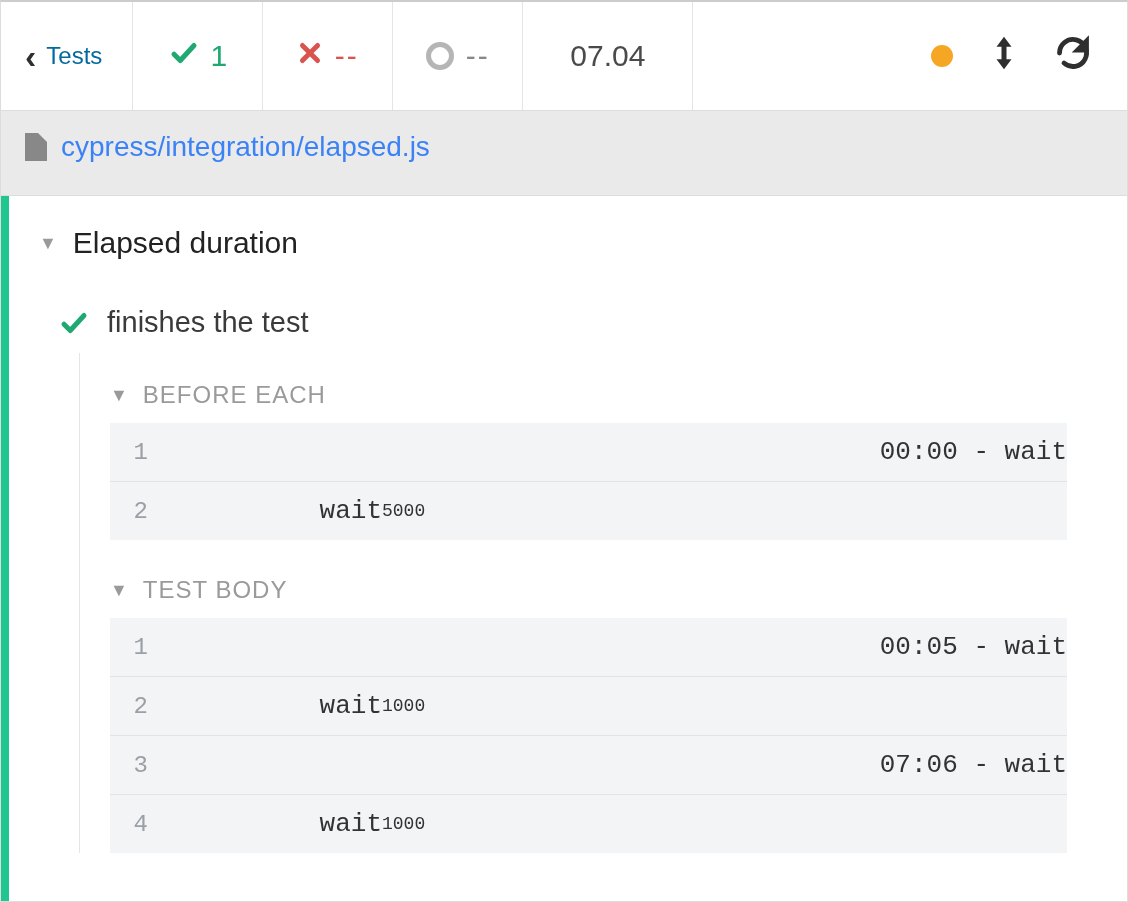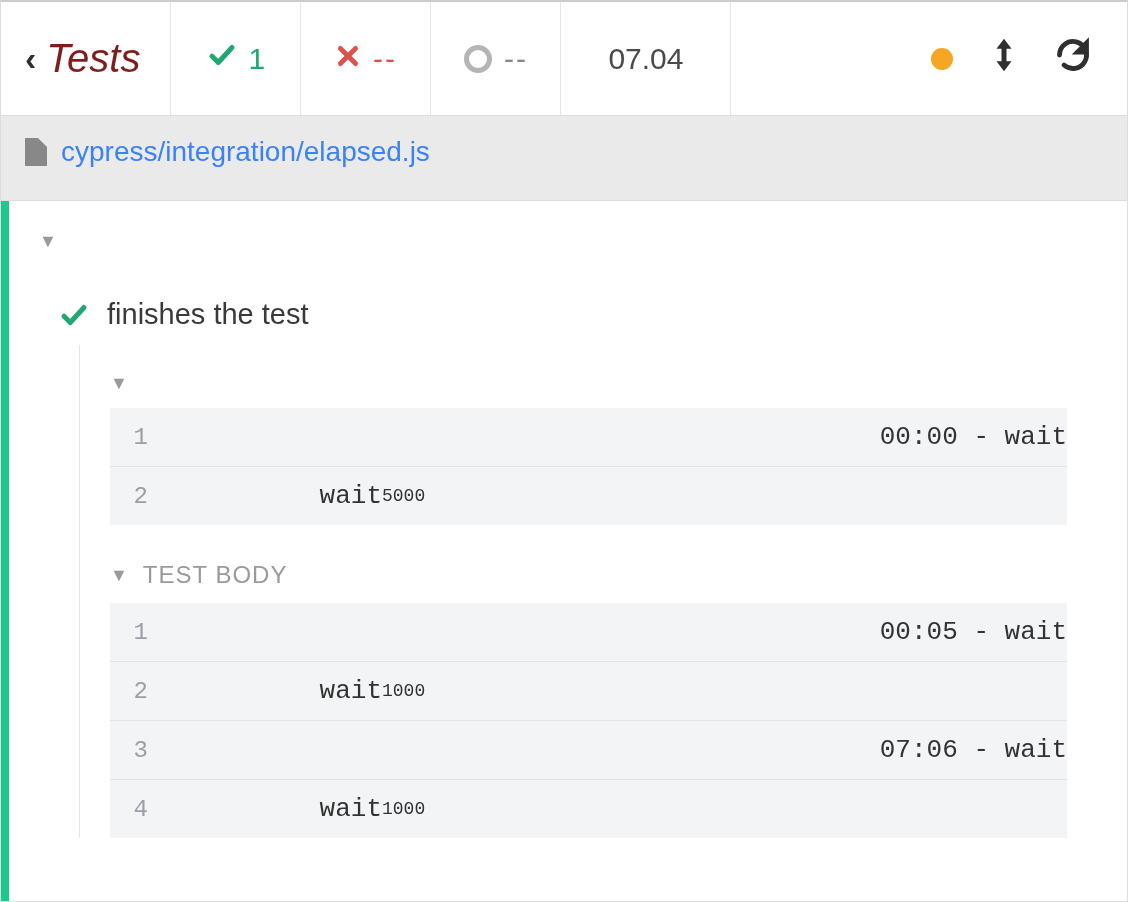--- a/index.html
+++ b/index.html
@@ -31,21 +31,21 @@
       align-items: center;
       justify-content: center;
       gap: 12px;
       padding: 0 28px;
       border-right: 1px solid #e5e5e5;
       font-size: 30px;
     }
     .toolbar-cell:last-child { border-right: none; }
     .cell-tests { gap: 10px; padding: 0 30px 0 24px; }
     .cell-tests .chev { font-size: 34px; font-weight: 600; color: #2f2f2f; }
-    .cell-tests .label { font-size: 40px; color: #7f1d1d; font-style: italic; }
+    .cell-tests .label { font-size: 24px; color: #0369a1; }
     .cell-stat { min-width: 130px; }
     .cell-pass { color: #1fa971; font-weight: 500; }
     .cell-fail { color: #d9534f; font-weight: 500; }
     .cell-pending { color: #888; }
     .dash { letter-spacing: 2px; }
     .ring-ic {
       width: 28px; height: 28px; border: 5px solid #b5b5b5; border-radius: 50%;
       display: inline-block;
     }
     .cell-time { color: #4a4a4a; font-weight: 400; min-width: 170px; align-items: center; }
@@ -222,34 +222,36 @@
   <div class="filebar">
     <span class="file-ic"></span>
     <span class="file-path">cypress/integration/elapsed.js</span>
   </div>
 
   <div class="test-area">
     <div class="green-bar"></div>
     <div class="test-content">
       <div class="describe-row">
         <span class="tri">▼</span>
+        <span>Elapsed duration</span>
       </div>
       <div class="test-row">
         <span class="pass-check">
           <svg viewBox="0 0 24 24" fill="none" stroke="#1fa971" stroke-width="4" stroke-linecap="round" stroke-linejoin="round">
               <polyline points="4 13 9 18 20 6"></polyline>
             </svg>
         </span>
         <span class="test-title">finishes the test</span>
       </div>
 
       <div class="cmd-area">
 
         <div class="section-header">
           <span class="tri">▼</span>
+          <span>BEFORE EACH</span>
         </div>
         <table class="cmd-table">
           <tbody>
               <tr>
             <td class="cmd-num">1</td>
             <td class="cmd-name" colspan="2">00:00 - wait</td>
           </tr>
           <tr>
             <td class="cmd-num">2</td>
             <td class="cmd-name">wait</td>

